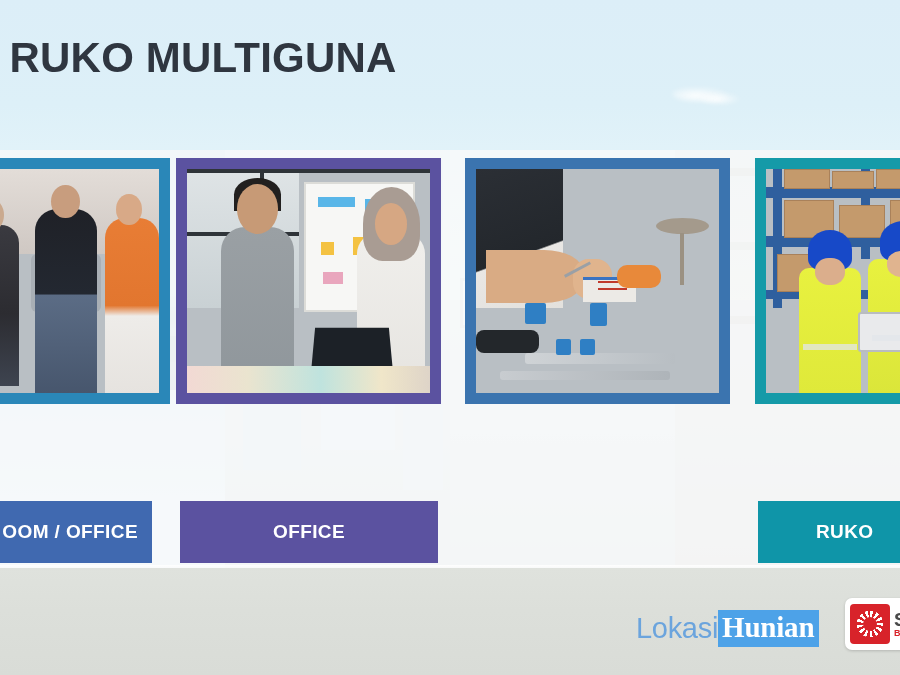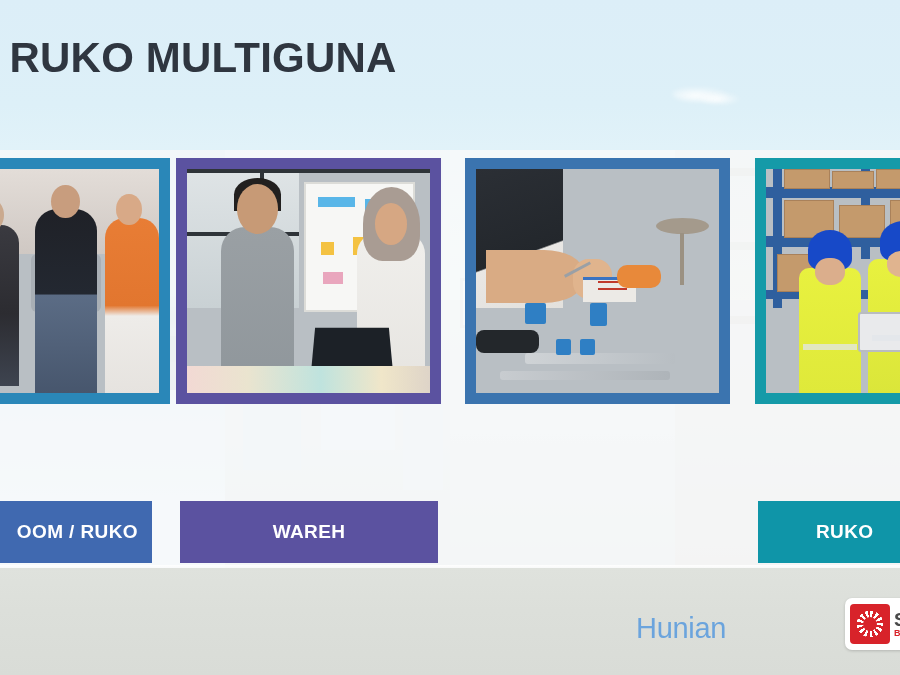--- a/index.html
+++ b/index.html
@@ -437,31 +437,32 @@
           <div class="helmet"></div>
           <div class="face"></div>
         </div>
       <div class="tablet"></div>
       <div class="reflect" style="left:20%;top:78%;width:30%;"></div>
       <div class="reflect" style="left:58%;top:74%;width:34%;"></div>
     </div>
   </div>
 
   <div class="bar bar1">
-    <span>OOM / RUKO</span>
+    <span>OOM / OFFICE</span>
   </div>
   <div class="bar bar2">
-    <span>WAREH</span>
+    <span>OFFICE</span>
   </div>
   <div class="bar bar4">
     <span>RUKO</span>
   </div>
 
   <div class="logo">
-    <span class="lokasi">Hunian</span>
+    <span class="lokasi">Lokasi</span>
+    <span class="hunian">Hunian</span>
   </div>
   <div class="logo-badge">
     <div class="mark">
       <div class="spiral"></div>
     </div>
     <div class="btext">
       <div class="b1">S</div>
       <div class="b2">Bu</div>
     </div>
   </div>

